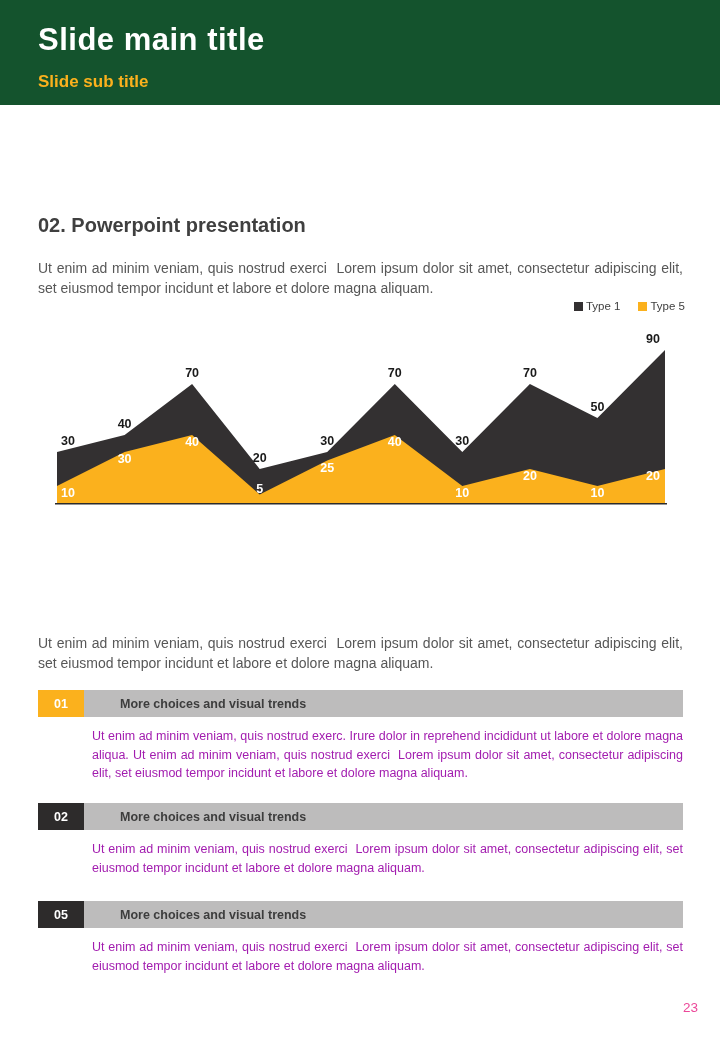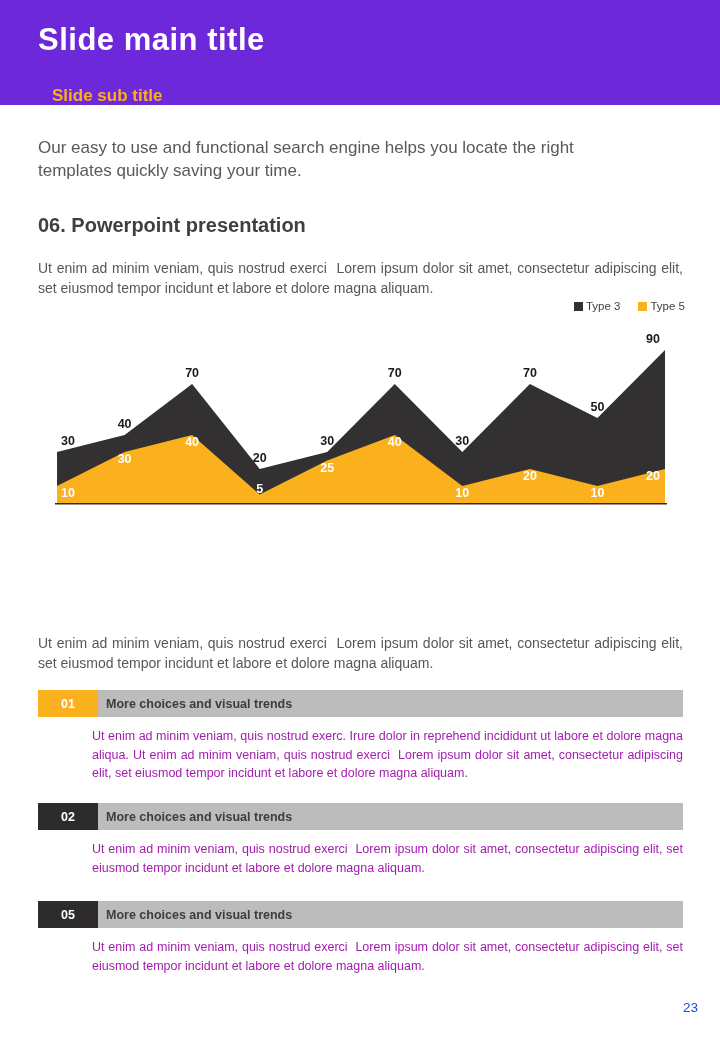--- a/index.html
+++ b/index.html
@@ -1,22 +1,22 @@
 <!DOCTYPE html>
 <html><head>
 <meta charset="utf-8">
 <style>
   html,body{margin:0;padding:0;}
   body{font-family:"Liberation Sans",sans-serif;background:#888;}
   .page{position:relative;width:720px;height:1040px;background:#ffffff;margin:0 auto;overflow:hidden;}
 
   
-  .header{position:absolute;top:0;left:0;width:720px;height:105px;background:#6d28d9;}
+  .header{position:absolute;top:0;left:0;width:720px;height:105px;background:#14532d;}
   .header .main-title{position:absolute;left:38px;top:22px;margin:0;font-size:31px;font-weight:bold;color:#ffffff;letter-spacing:0.5px;}
-  .header .sub-title{position:absolute;left:38px;top:72px;margin:14px;font-size:17px;font-weight:bold;color:#fbb11d;}
+  .header .sub-title{position:absolute;left:38px;top:72px;margin:0;font-size:17px;font-weight:bold;color:#fbb11d;}
 
   
   .intro{position:absolute;left:38px;top:120px;width:612px;font-size:17px;line-height:1.35;color:#595959;}
 
   
   .section-heading{position:absolute;left:38px;margin:0;font-size:20px;font-weight:bold;color:#3f3f3f;}
   .sec1-heading{top:214px;}
   .sec2-heading{top:589px;}
   .section-body{position:absolute;left:38px;width:645px;font-size:14px;line-height:1.45;color:#575757;text-align:justify;}
   .sec1-body{top:244px;}
@@ -29,47 +29,46 @@
   .chart-svg{position:absolute;left:0;top:318px;width:720px;height:190px;}
   .x-labels{position:absolute;left:23px;top:509px;width:676px;display:flex;}
   .x-labels span{flex:1;text-align:center;font-size:11px;color:#404040;}
 
   
   .list-item{position:absolute;left:38px;width:645px;}
   .item-1{top:690px;}
   .item-2{top:803px;}
   .item-3{top:901px;}
   .item-bar{display:flex;height:27px;background:#bdbcbc;}
-  .item-num{width:60px;display:flex;align-items:center;justify-content:center;font-size:12.5px;font-weight:bold;color:#ffffff;flex:none;}
+  .item-num{width:46px;display:flex;align-items:center;justify-content:center;font-size:12.5px;font-weight:bold;color:#ffffff;flex:none;}
   .num-accent{background:#fbb11d;}
   .num-dark{background:#2d2b2b;}
-  .item-title{display:flex;align-items:center;padding-left:8px;font-size:12.5px;font-weight:bold;color:#3d3d3d;}
+  .item-title{display:flex;align-items:center;padding-left:8px;font-size:12.5px;font-weight:bold;color:#3d3d3d;margin-left:28px;}
   .item-body{margin:10px 0 0 54px;width:591px;font-size:12.5px;line-height:1.48;color:#a21caf;text-align:justify;}
 
-  .page-number{position:absolute;right:22px;top:1000px;font-size:13.5px;color:#1d4ed8;}
+  .page-number{position:absolute;right:22px;top:1000px;font-size:13.5px;color:#ec4899;}
 </style>
 </head>
 <body>
 
 <div class="page">
 
   <div class="header">
     <h1 class="main-title">Slide main title</h1>
     <h2 class="sub-title">Slide sub title</h2>
   </div>
 
-  <p class="intro">Our easy to use and functional search engine helps you locate the right templates quickly saving your time.</p>
 
-  <h3 class="section-heading sec1-heading">06. Powerpoint presentation</h3>
+  <h3 class="section-heading sec1-heading">02. Powerpoint presentation</h3>
   <p class="section-body sec1-body">Ut enim ad minim veniam, quis nostrud exerci&nbsp; Lorem ipsum dolor sit amet, consectetur adipiscing elit, set eiusmod tempor incidunt et labore et dolore magna aliquam.</p>
 
   <div class="legend">
     <span class="legend-item">
       <span class="legend-swatch" style="background: rgb(51, 48, 49);"></span>
-      <span>Type 3</span>
+      <span>Type 1</span>
     </span>
     <span class="legend-item">
       <span class="legend-swatch" style="background: rgb(251, 177, 29);"></span>
       <span>Type 5</span>
     </span>
   </div>
 
   <svg id="chart" class="chart-svg" viewBox="0 318 720 190">
       <path d="M57,503 L57.0,452.0 L124.6,435.0 L192.1,384.0 L259.7,469.0 L327.2,452.0 L394.8,384.0 L462.3,452.0 L529.9,384.0 L597.4,418.0 L665.0,350.0 L665,503 Z" fill="#333031"></path>
       <path d="M57,503 L57.0,486.0 L124.6,452.0 L192.1,435.0 L259.7,494.5 L327.2,460.5 L394.8,435.0 L462.3,486.0 L529.9,469.0 L597.4,486.0 L665.0,469.0 L665,503 Z" fill="#fbb11d"></path>

